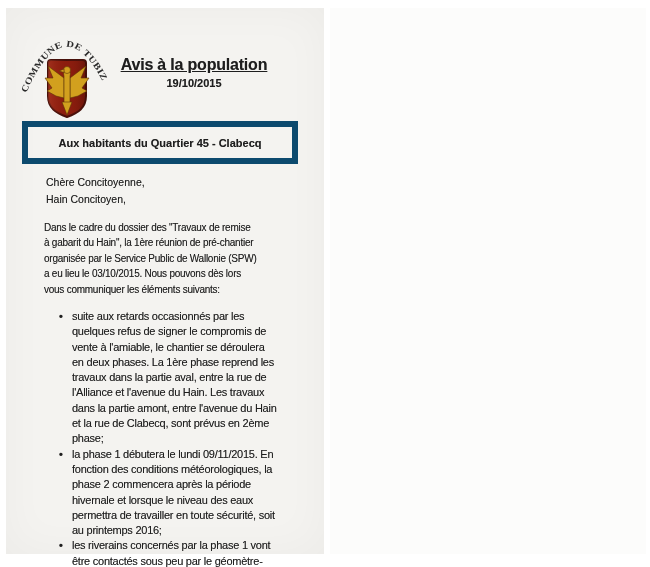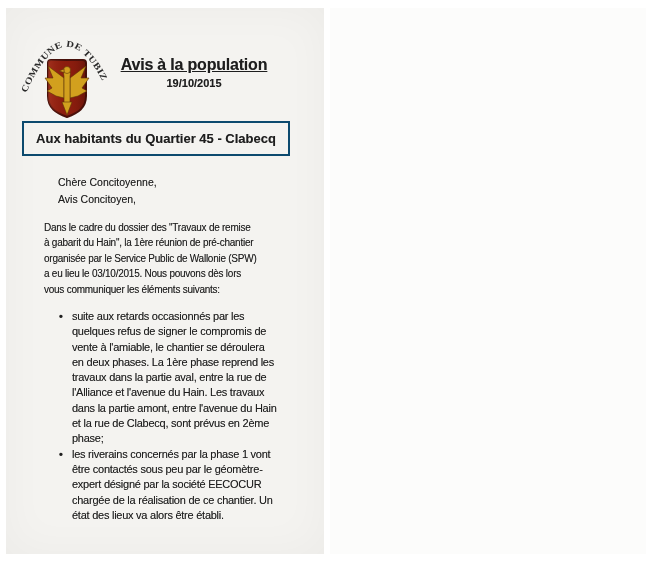--- a/index.html
+++ b/index.html
@@ -13,25 +13,25 @@
   .txt{text-shadow:0 0 0.5px rgba(30,30,30,0.45);}
 
   .logo{position:absolute;left:14px;top:8px;width:88px;height:106px;}
 
   .title-block{position:absolute;left:102px;top:48px;width:172px;text-align:center;}
   .doc-title{font-size:16px;font-weight:bold;letter-spacing:-0.2px;text-decoration:underline;}
   .doc-date{font-size:11px;font-weight:bold;margin-top:3px;text-align:center;}
 
   .banner{
     position:absolute;left:16px;top:113px;width:264px;height:31px;
-    border:2px solid #0c4a6e;display:flex;align-items:center;justify-content:center;
-    font-size:13px;font-weight:bold;
+    border:6px solid #0c4a6e;display:flex;align-items:center;justify-content:center;
+    font-size:11px;font-weight:bold;
   }
 
-  .greeting{position:absolute;left:52px;top:166px;font-size:10.5px;line-height:17px;}
+  .greeting{position:absolute;left:40px;top:166px;font-size:10.5px;line-height:17px;}
 
   .intro{position:absolute;left:38px;top:212px;width:214px;font-size:10px;
          letter-spacing:-0.25px;line-height:15.4px;}
 
   ul.blist{list-style:none;margin:0;padding:0;}
   ul.blist li{position:relative;padding-left:14px;font-size:11px;letter-spacing:-0.25px;line-height:15.3px;}
   ul.blist li::before{content:"\2022";position:absolute;left:1px;top:0;font-weight:bold;}
   .blist-left{position:absolute;left:52px;top:301px;width:220px;}
 </style>
 </head>
@@ -67,27 +67,28 @@
 
     <div class="title-block">
       <div class="doc-title txt">Avis à la population</div>
       <div class="doc-date txt">19/10/2015</div>
     </div>
 
     <div class="banner txt">Aux habitants du Quartier 45 - Clabecq</div>
 
     <div class="greeting txt">
       <div>Chère Concitoyenne,</div>
-      <div>Avis Concitoyen,</div>
+      <div>Hain Concitoyen,</div>
     </div>
 
     <div class="intro txt">Dans le cadre du dossier des "Travaux de remise à gabarit du Hain", la 1ère réunion de pré-chantier organisée par le Service Public de Wallonie (SPW) a eu lieu le 03/10/2015. Nous pouvons dès lors vous communiquer les éléments suivants:</div>
 
     <ul class="blist blist-left txt">
       <li>suite aux retards occasionnés par les quelques refus de signer le compromis de vente à l'amiable, le chantier se déroulera en deux phases. La 1ère phase reprend les travaux dans la partie aval, entre la rue de l'Alliance et l'avenue du Hain. Les travaux dans la partie amont, entre l'avenue du Hain et la rue de Clabecq, sont prévus en 2ème phase;</li>
+      <li>la phase 1 débutera le lundi 09/11/2015. En fonction des conditions météorologiques, la phase 2 commencera après la période hivernale et lorsque le niveau des eaux permettra de travailler en toute sécurité, soit au printemps 2016;</li>
       <li>les riverains concernés par la phase 1 vont être contactés sous peu par le géomètre-expert désigné par la société EECOCUR chargée de la réalisation de ce chantier. Un état des lieux va alors être établi.</li>
     </ul>
   </div>
 
   <div class="page page-right">
 
     
 
     
 

